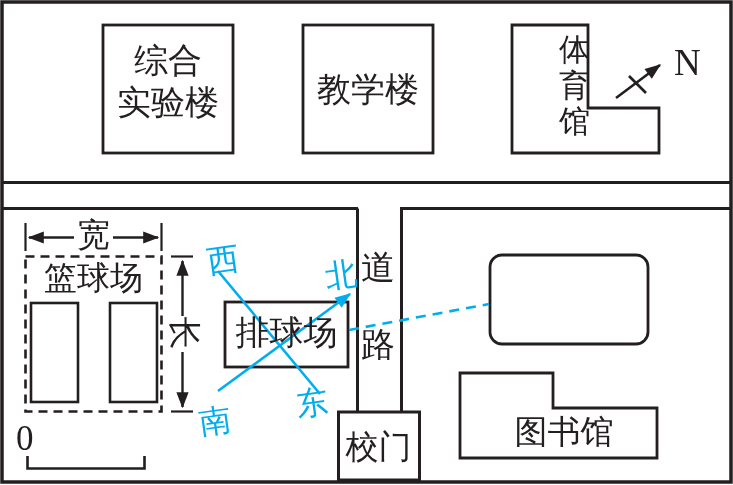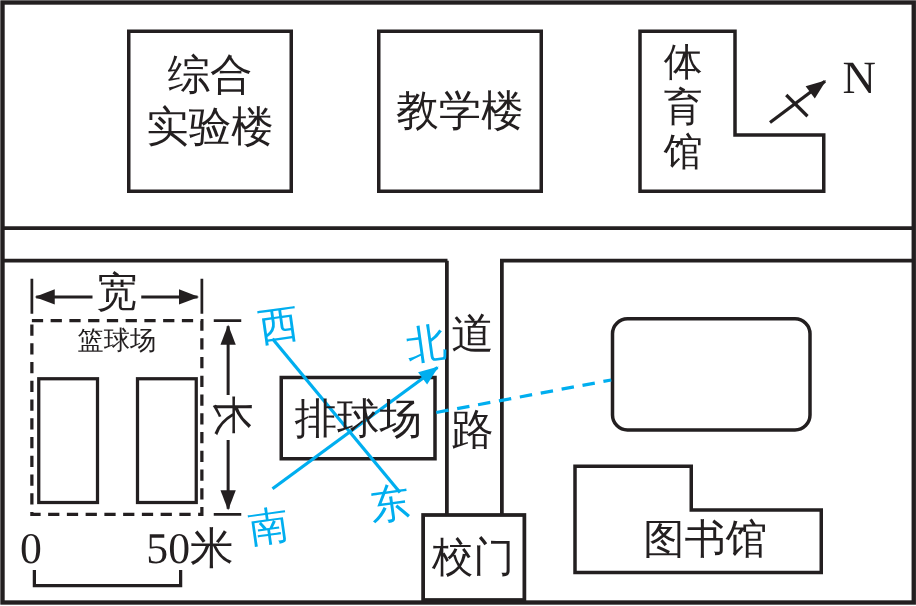--- a/index.html
+++ b/index.html
@@ -6,21 +6,21 @@
   #stage{
     position:relative;width:733px;height:485px;background:#ffffff;overflow:hidden;
     font-family:"Liberation Serif","DejaVu Serif",serif;color:#231f20;
   }
   #stage svg{position:absolute;left:0;top:0;}
   .lbl{position:absolute;color:#231f20;line-height:1.15;white-space:nowrap;}
   .ctr{text-align:center;}
   .pre{white-space:pre-line;}
   .blue{color:#00aeef;}
   .tilt{transform:rotate(-8deg);}
-  .stack{word-break:break-all;white-space:normal;line-height:36px;}
+  .stack{word-break:break-all;white-space:normal;line-height:36px;margin-left:28px;}
   .rot90{transform:rotate(90deg);transform-origin:50% 50%;}
 </style>
 </head>
 <body>
 
 <div id="stage">
 
   <svg width="733" height="485" viewBox="0 0 733 485">
     <defs>
       <marker id="arrB" viewBox="0 0 10 8" refX="9" refY="4" markerWidth="17" markerHeight="13.6" markerUnits="userSpaceOnUse" orient="auto-start-reverse">
@@ -73,24 +73,23 @@
 
   <div class="lbl ctr" style="left:303px;top:70px;width:130px;font-size:34px;">教学楼</div>
   <div class="lbl ctr pre" style="left:103px;top:40px;width:130px;font-size:34px;line-height:42px;">综合
 实验楼</div>
   <div class="lbl ctr stack" style="left:530px;top:32px;width:33px;font-size:31px;">体育馆</div>
   <div class="lbl" style="left:674px;top:42px;font-size:37px;">N</div>
 
   <div class="lbl" style="left:77px;top:217px;font-size:33px;">宽</div>
   <div class="lbl rot90" style="left:168px;top:316px;width:34px;height:34px;font-size:33px;text-align:center;">长</div>
   <div class="lbl" style="left:16px;top:419px;font-size:35px;">0</div>
-  <div class="lbl" style="left:117px;top:419px;font-size:35px;">50米</div>
 
-  <div class="lbl ctr" style="left:27px;top:260px;width:133px;font-size:21px;">篮球场</div>
-  <div class="lbl ctr" style="left:225px;top:316px;width:123px;font-size:34px;">排球场</div>
+  <div class="lbl ctr" style="left:27px;top:260px;width:133px;font-size:33px;">篮球场</div>
+  <div class="lbl ctr" style="left:225px;top:316px;width:123px;font-size:34px;font-family:Liberation Mono, monospace;">排球场</div>
   <div class="lbl ctr" style="left:338px;top:429px;width:81px;font-size:33px;">校门</div>
   <div class="lbl ctr" style="left:480px;top:414px;width:168px;font-size:33px;">图书馆</div>
 
   <div class="lbl" style="left:361px;top:248px;font-size:34px;">道</div>
   <div class="lbl" style="left:361px;top:325px;font-size:34px;">路</div>
 
   <div class="lbl blue tilt" style="left:207px;top:242px;font-size:32px;">西</div>
   <div class="lbl blue tilt" style="left:325px;top:257px;font-size:32px;">北</div>
   <div class="lbl blue tilt" style="left:296px;top:385px;font-size:32px;">东</div>
   <div class="lbl blue tilt" style="left:199px;top:403px;font-size:32px;">南</div>

